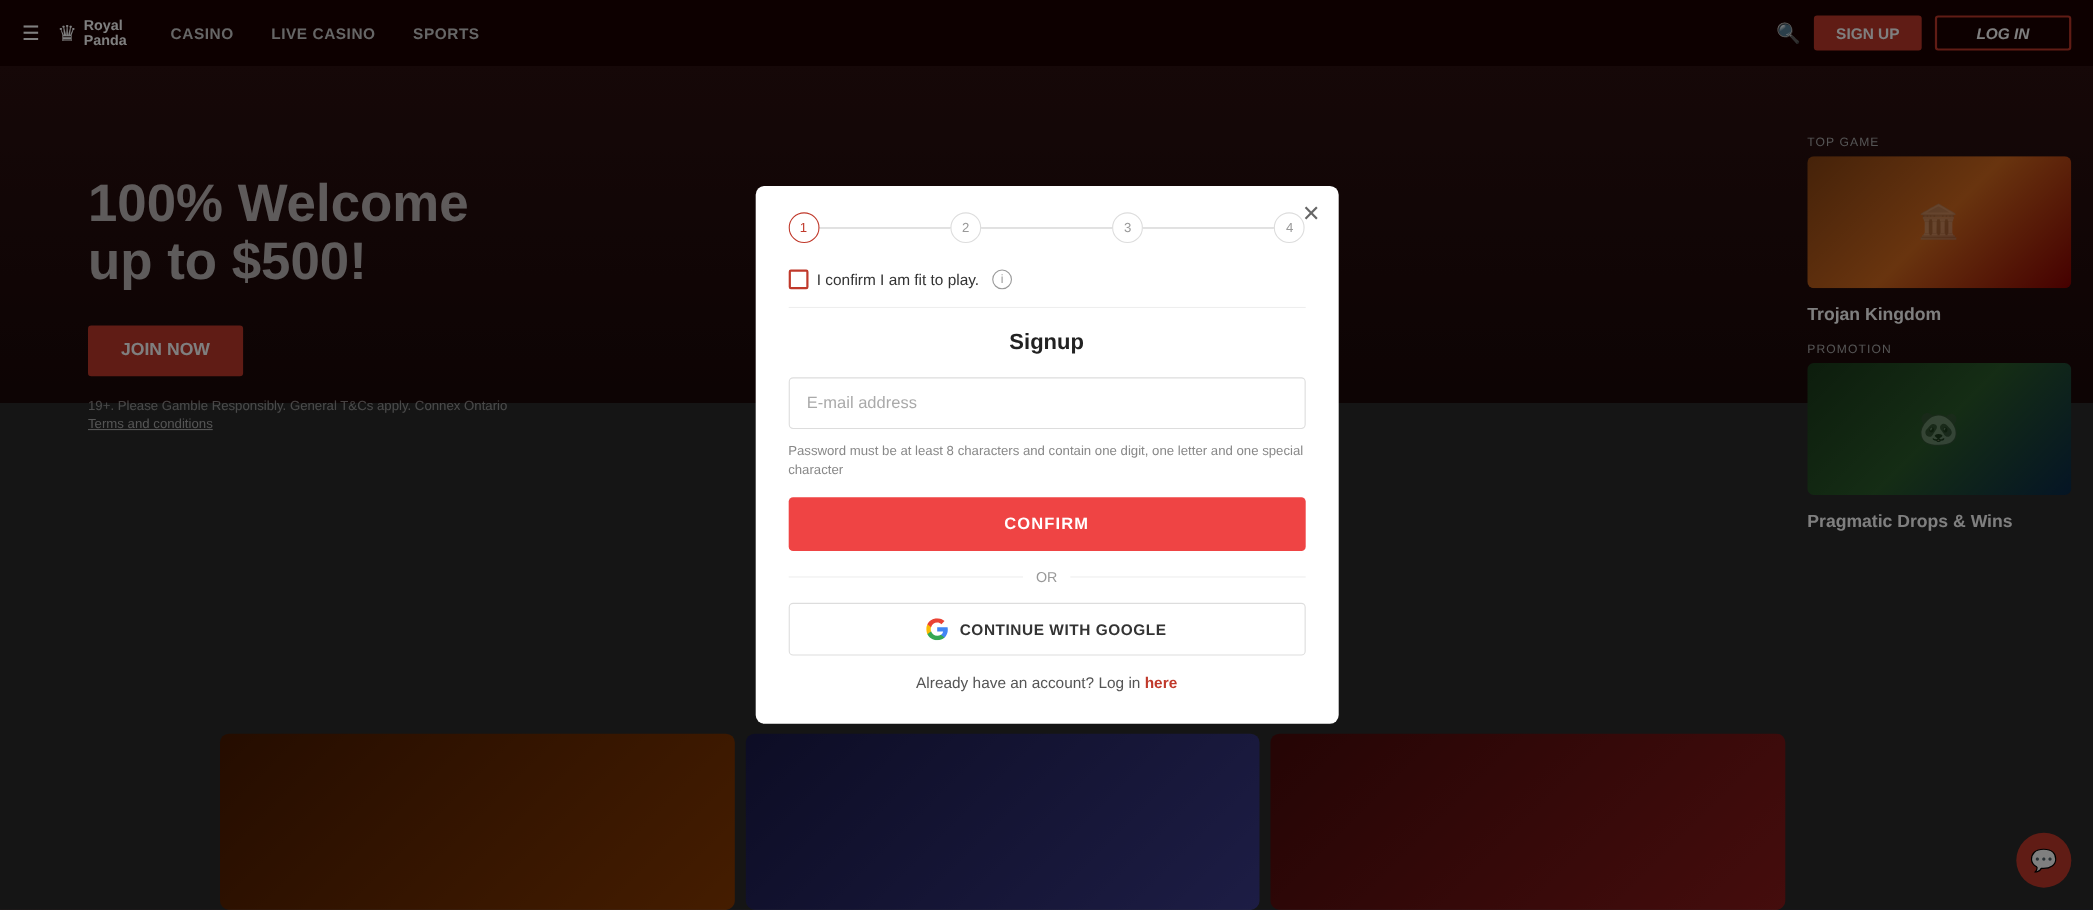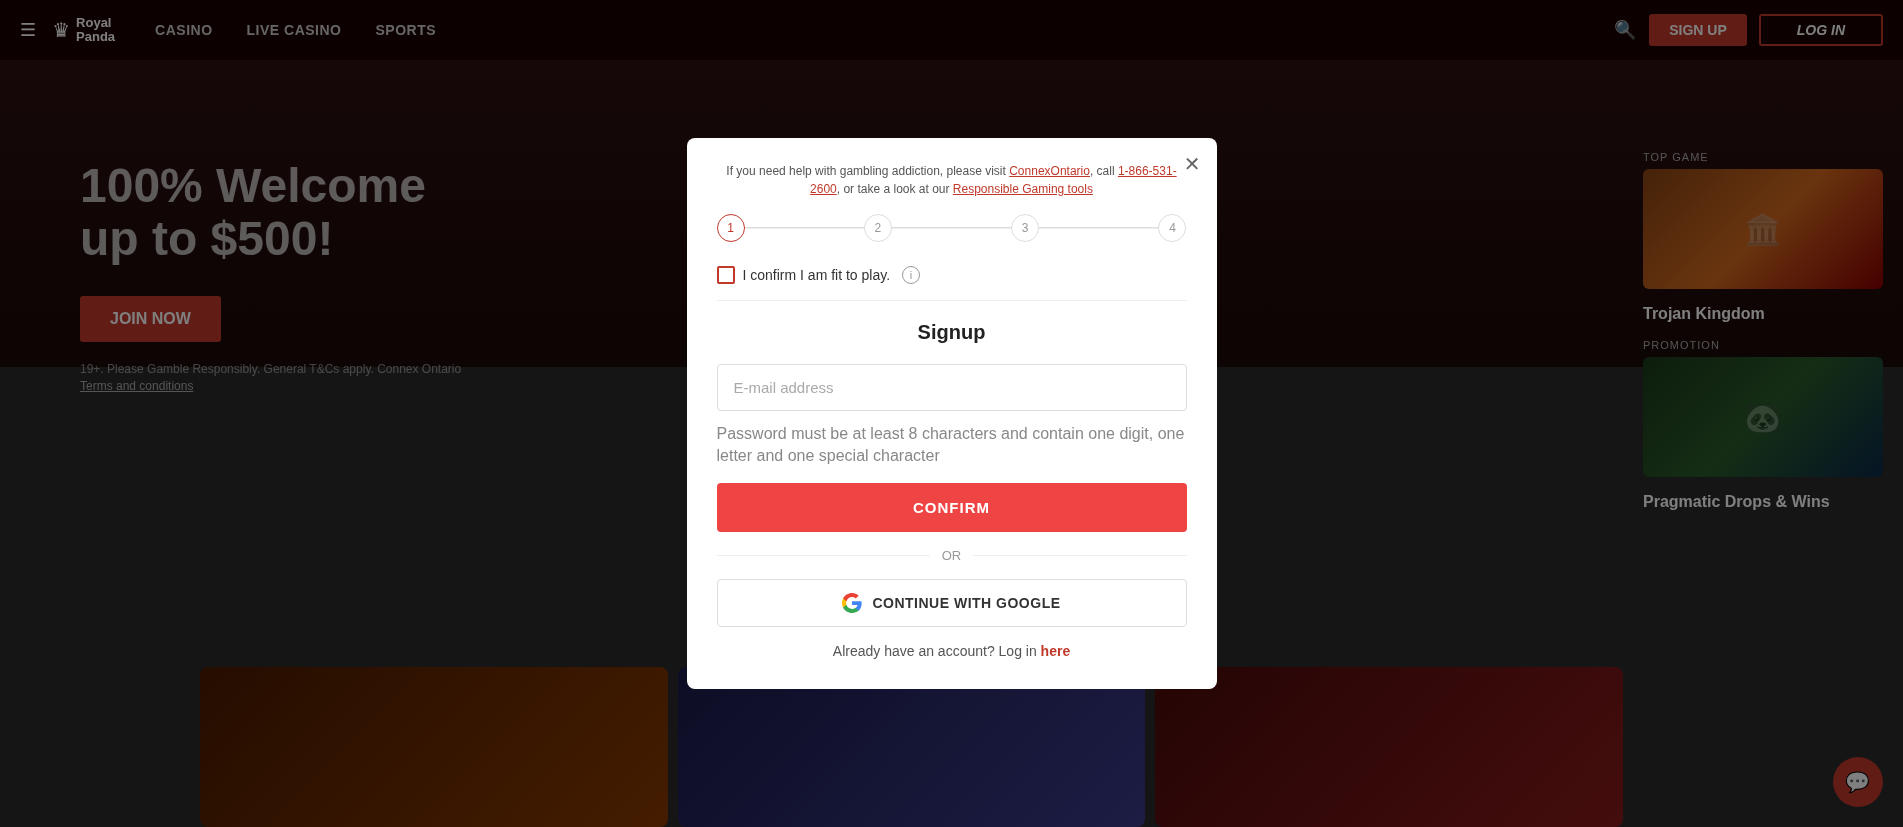--- a/index.html
+++ b/index.html
@@ -383,21 +383,21 @@
       position: absolute;
       right: 14px;
       top: 50%;
       transform: translateY(-50%);
       cursor: pointer;
       color: #888;
       font-size: 18px;
     }
 
     .password-hint {
-      font-size: 16px;
+      font-size: 12px;
       color: #888;
       margin-bottom: 16px;
       line-height: 1.4;
     }
 
     .btn-confirm {
       width: 100%;
       padding: 16px;
       background: #ef4444;
       color: #fff;
@@ -490,21 +490,21 @@
 </div>
 
 <div class="main-bg">
   <div class="hero-text">
     <div class="hero-title">100% Welcome<br>up to $500!</div>
     <button class="btn-join">JOIN NOW</button>
     <div class="hero-disclaimer">19+. Please Gamble Responsibly. General T&amp;Cs apply. Connex Ontario</div>
     <span class="hero-terms">Terms and conditions</span>
   </div>
 
-  <div style="position:absolute; top:91px; right:20px; width:240px;">
+  <div style="position:absolute; top:64px; right:20px; width:240px;">
     <div class="card-label">TOP GAME</div>
     <div class="card-item">
       <div class="card-item-img">🏛️</div>
     </div>
     <div class="card-title">Trojan Kingdom</div>
     <div style="height:16px;"></div>
     <div class="promotion-label">PROMOTION</div>
     <div class="card-item">
       <div class="card-item-img card-item-img2">🐼</div>
     </div>
@@ -520,23 +520,20 @@
 
 <div class="chat-btn">💬</div>
 
 <div class="modal-overlay">
   <div class="modal">
 
     
     <button class="modal-close">✕</button>
 
     
-    <div class="responsible-notice">
-      <span>If you need help with gambling addiction, please visit </span><a>ConnexOntario</a><span>, call </span><a>1-866-531-2600</a><span>, or take a look at our </span><a>Responsible Gaming tools</a>
-    </div>
 
     
     <div class="progress-steps">
       <div class="progress-line"></div>
       <div class="step active">1</div>
       <div class="step-spacer"></div>
       <div class="step">2</div>
       <div class="step-spacer"></div>
       <div class="step">3</div>
       <div class="step-spacer"></div>

